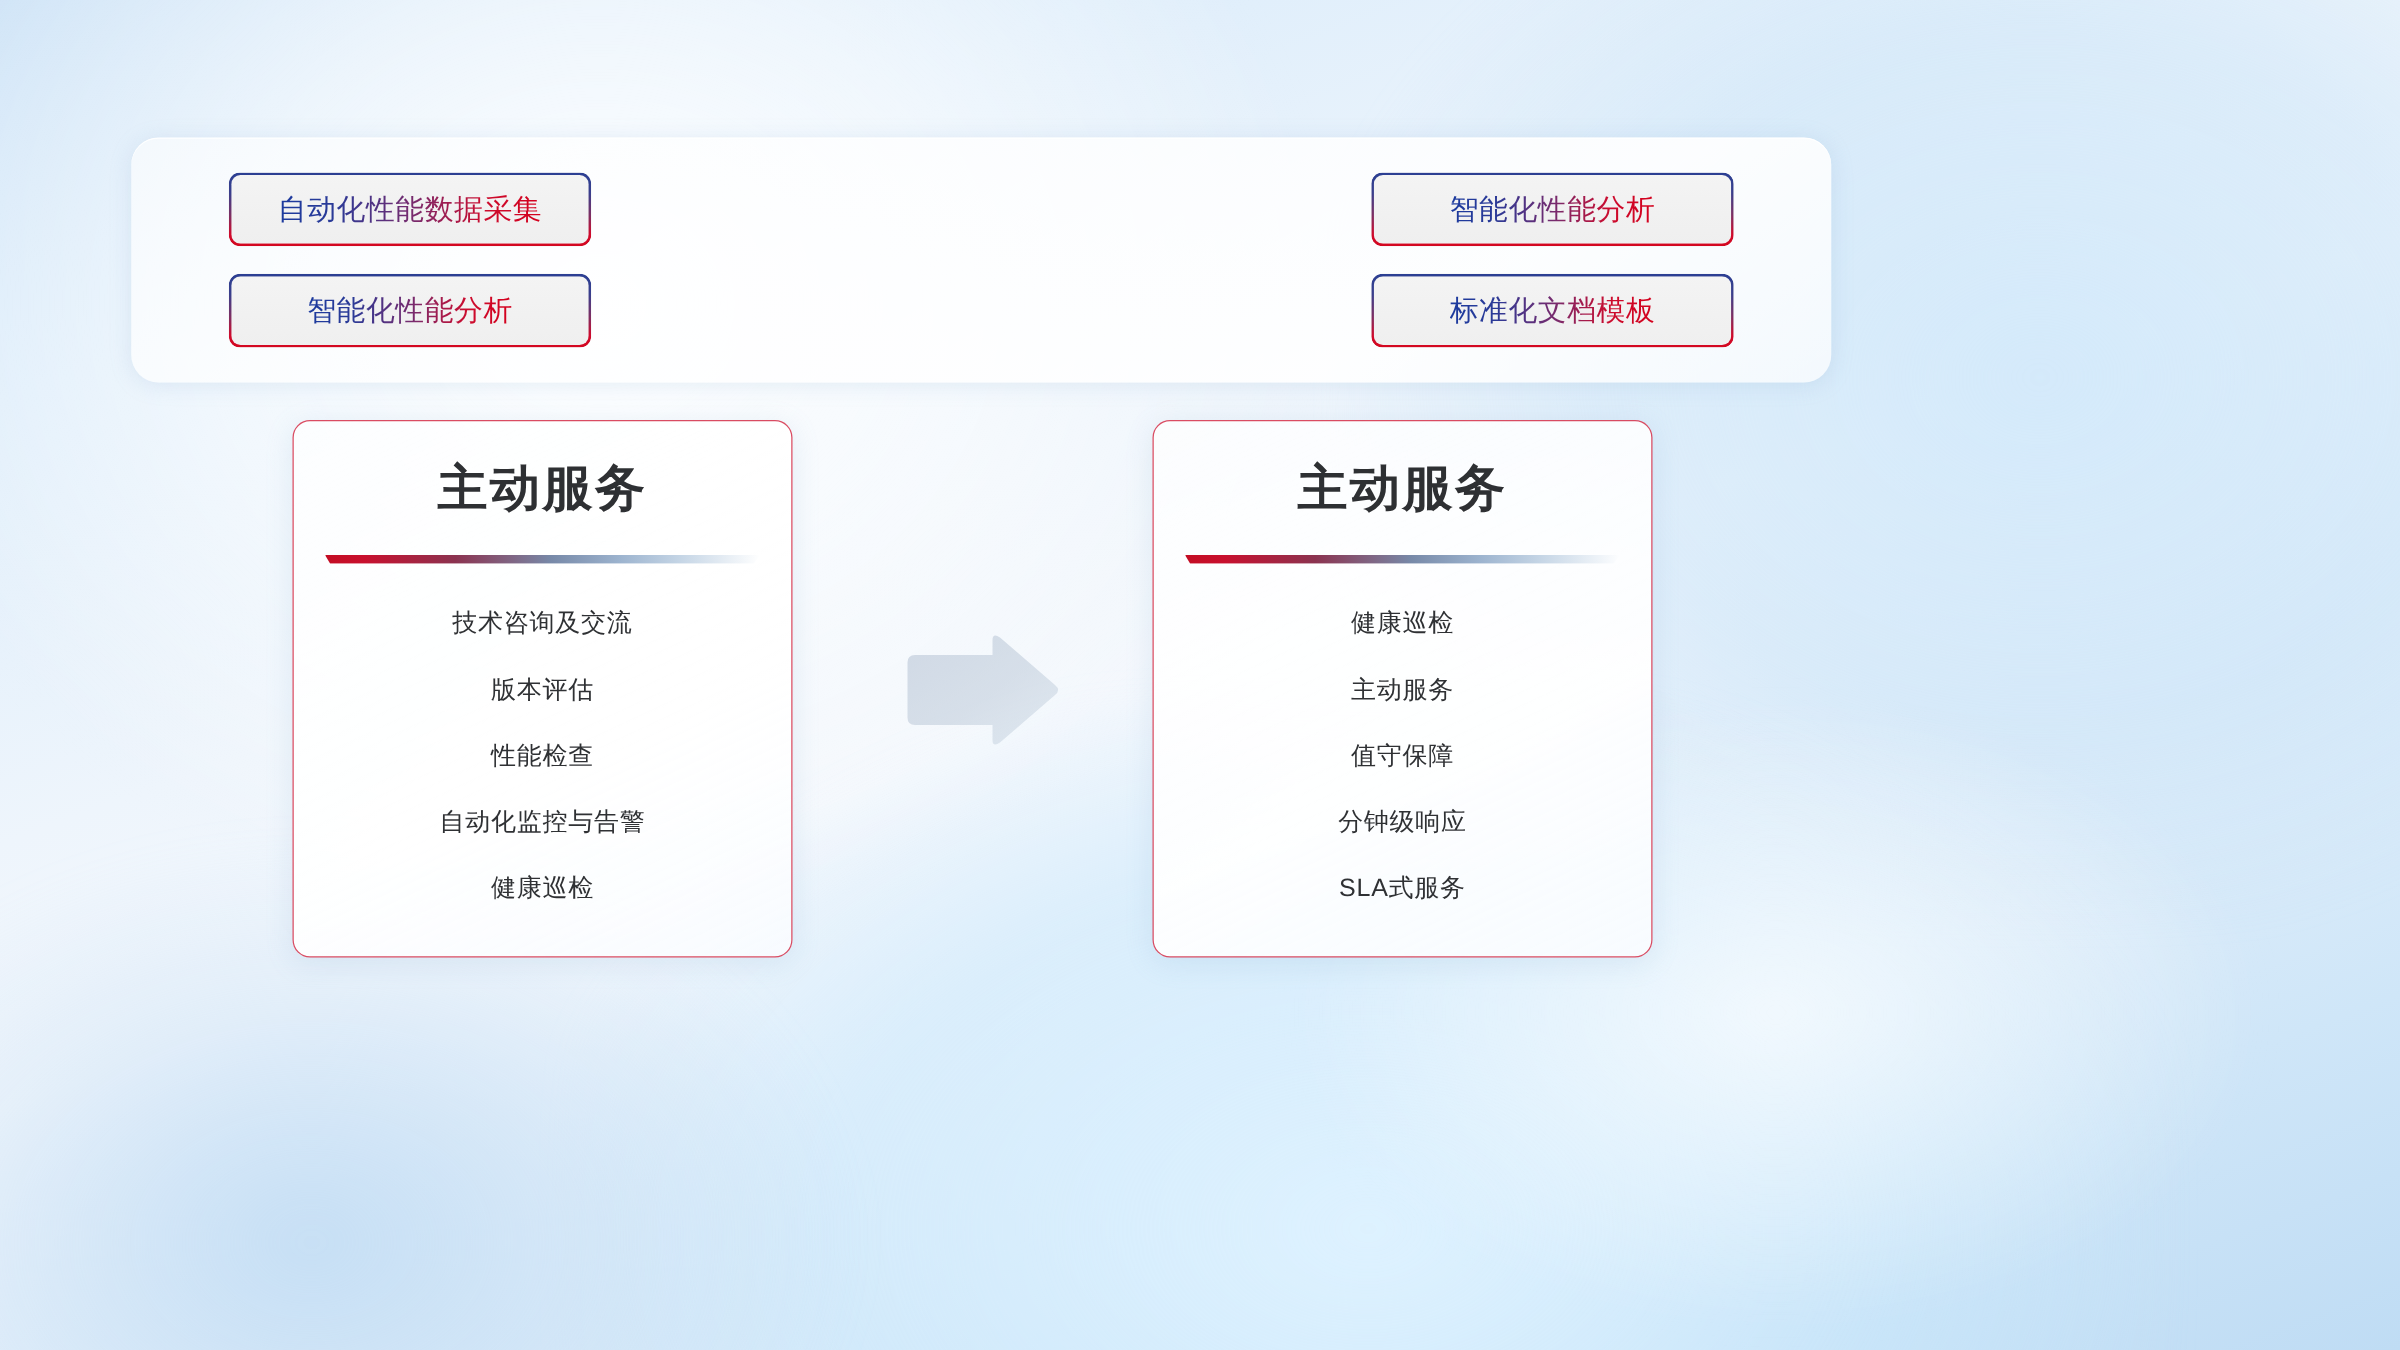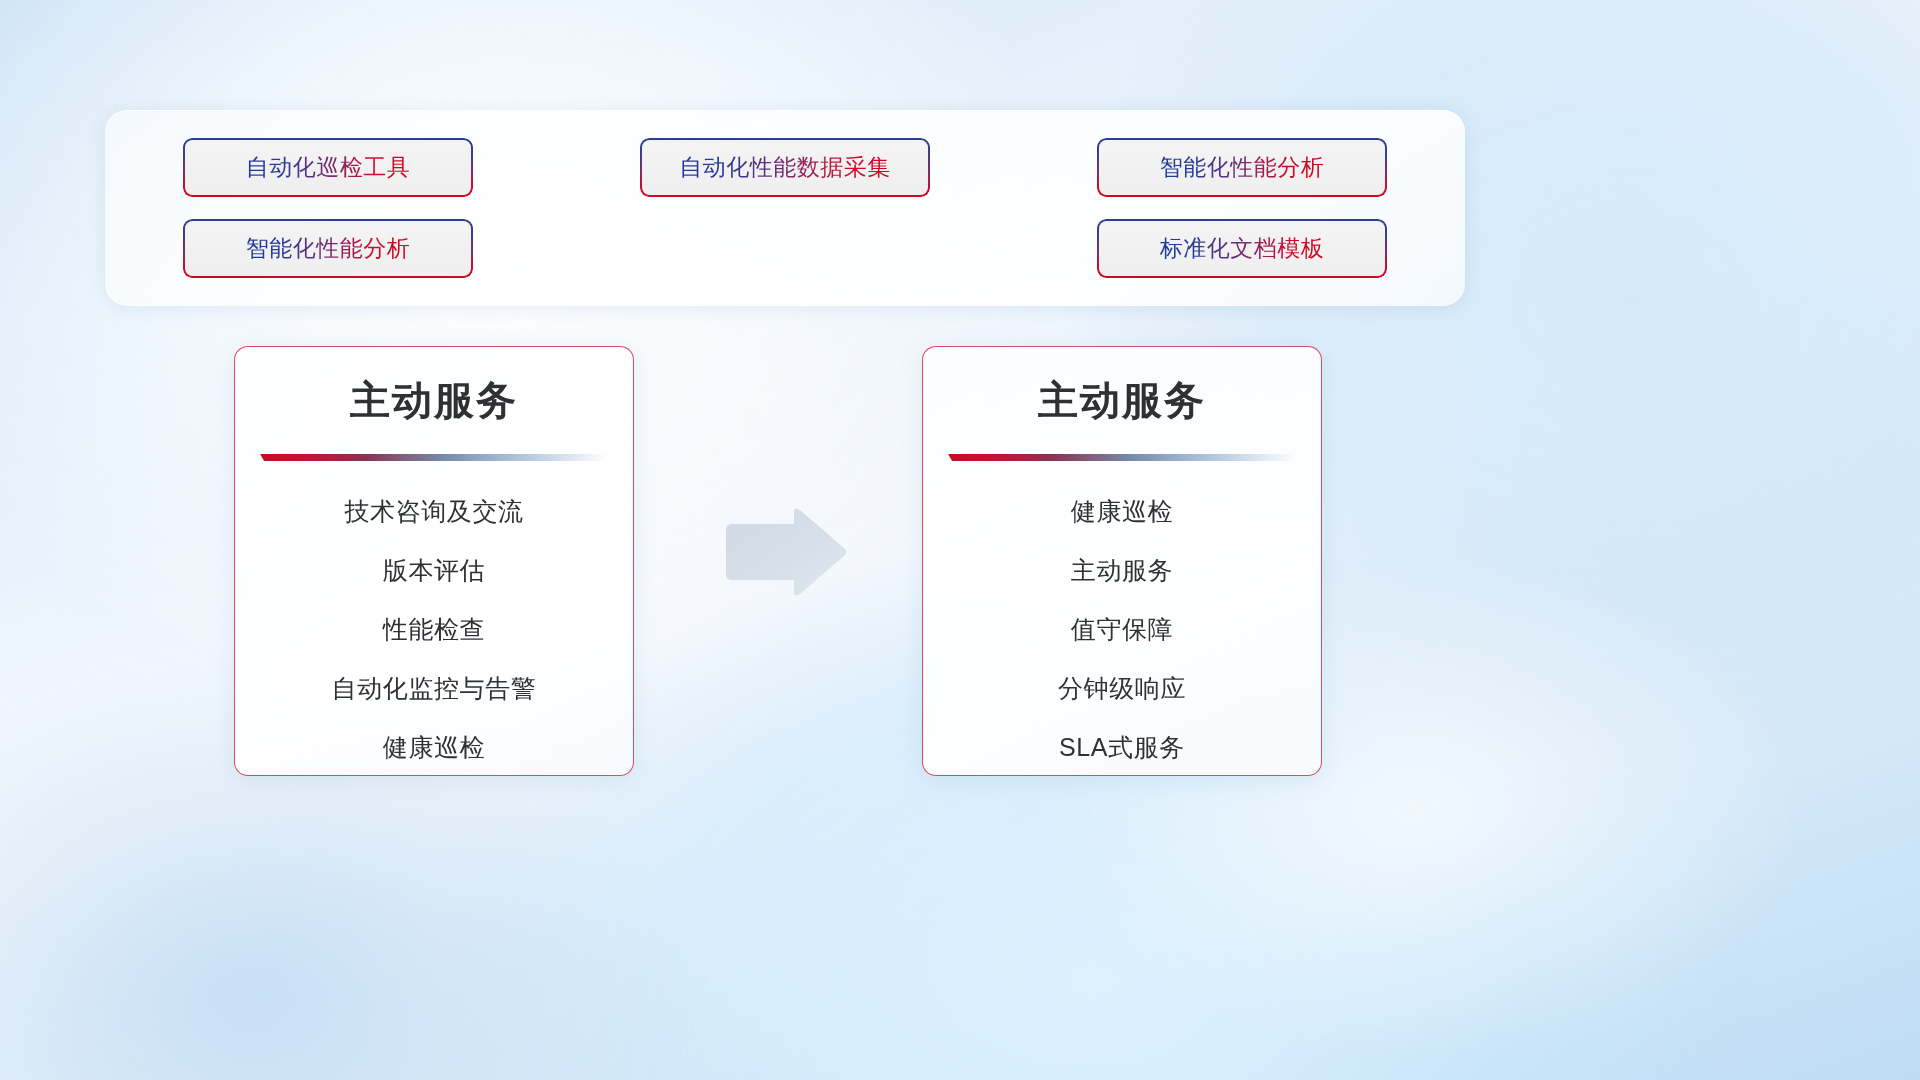--- a/index.html
+++ b/index.html
@@ -72,21 +72,21 @@
   .tag-label{
     position:relative;z-index:2;
     font-size:23px;letter-spacing:.5px;white-space:nowrap;
     background:linear-gradient(90deg,#1b3a9e 0%,#2b3a97 22%,#7a2a6c 52%,#cc0c2e 78%,#d4001c 100%);
     -webkit-background-clip:text;background-clip:text;
     -webkit-text-fill-color:transparent;color:transparent;
   }
 
   
   .service-card{
-    position:absolute;top:346px;width:400px;height:430px;
+    position:absolute;top:336px;width:400px;height:430px;
     border-radius:14px;
     background:linear-gradient(155deg,rgba(255,255,255,.72) 0%,rgba(255,255,255,.88) 30%,rgba(255,255,255,.95) 62%,rgba(250,252,255,.85) 100%);
     box-shadow:0 4px 22px rgba(120,160,200,.16);
     box-sizing:border-box;
     border:1.4px solid rgba(205,16,46,.75);
     overflow:hidden;
   }
   #card-proactive{left:234px;}
   #card-reactive{left:922px;}
   .card-title{
@@ -100,44 +100,41 @@
     background:linear-gradient(90deg,#c30d23 0%,#c8102e 9%,#8b3350 30%,#7789a8 52%,#9db4cf 68%,#c6d6e6 82%,rgba(220,232,244,0) 100%);
     border-radius:1px;
     clip-path:polygon(0 0,100% 0,98.5% 100%,1.2% 100%);
   }
   .card-list{
     list-style:none;margin:0;padding:34px 0 0 0;
     display:flex;flex-direction:column;align-items:center;
     gap:26px;
   }
   .card-list li{
-    font-size:25px;color:#2f3134;letter-spacing:.6px;white-space:nowrap;
+    font-size:20px;color:#2f3134;letter-spacing:.6px;white-space:nowrap;
   }
 
   
   #flow-arrow{
     position:absolute;left:718px;top:506px;width:130px;height:92px;
   }
 </style>
 </head>
 <body>
 
 <div id="bg-base"></div>
 <div id="bg-glow-a"></div>
 <div id="bg-glow-b"></div>
 <div id="bg-glow-c"></div>
 <div id="bg-glow-d"></div>
 <div id="bg-glow-e"></div>
 
 <div id="top-panel">
 
   <div class="tag-row">
-    <div class="tag-box">
-      <span class="tag-label">自动化巡检工具</span>
-    </div>
     <div class="tag-box">
       <span class="tag-label">自动化性能数据采集</span>
     </div>
     <div class="tag-box">
       <span class="tag-label">智能化性能分析</span>
     </div>
   </div>
 
   <div class="tag-row">
     <div class="tag-box">

